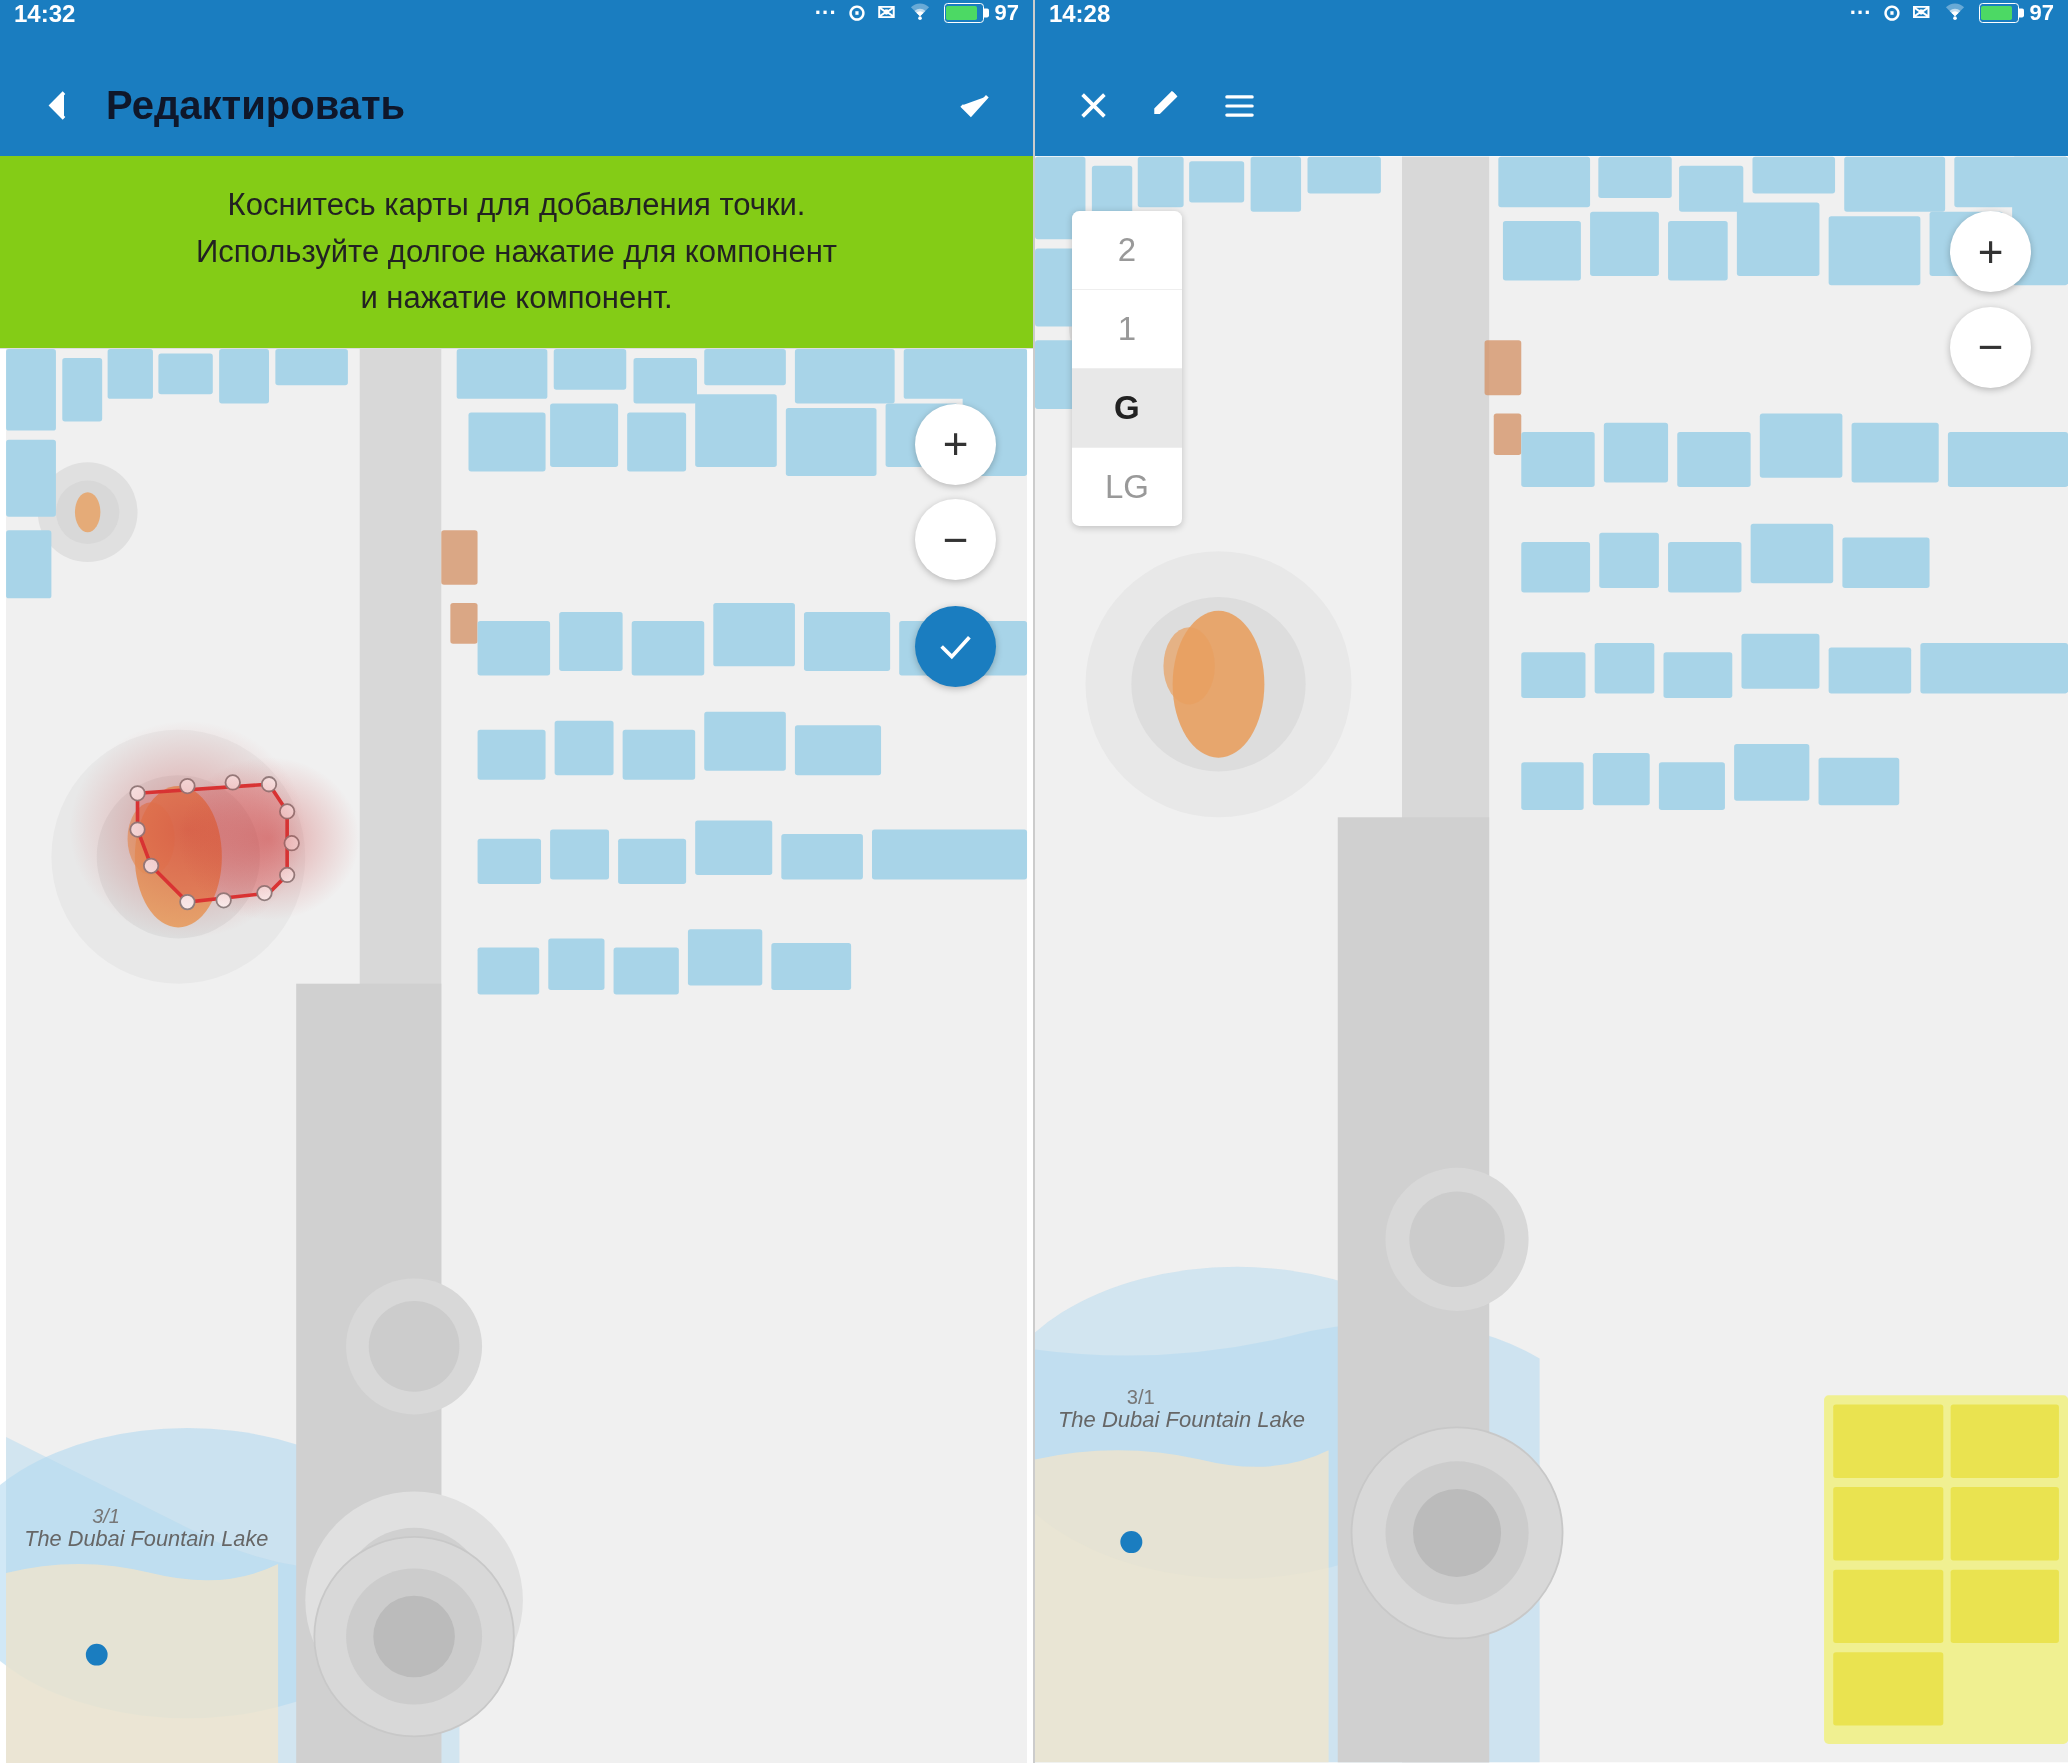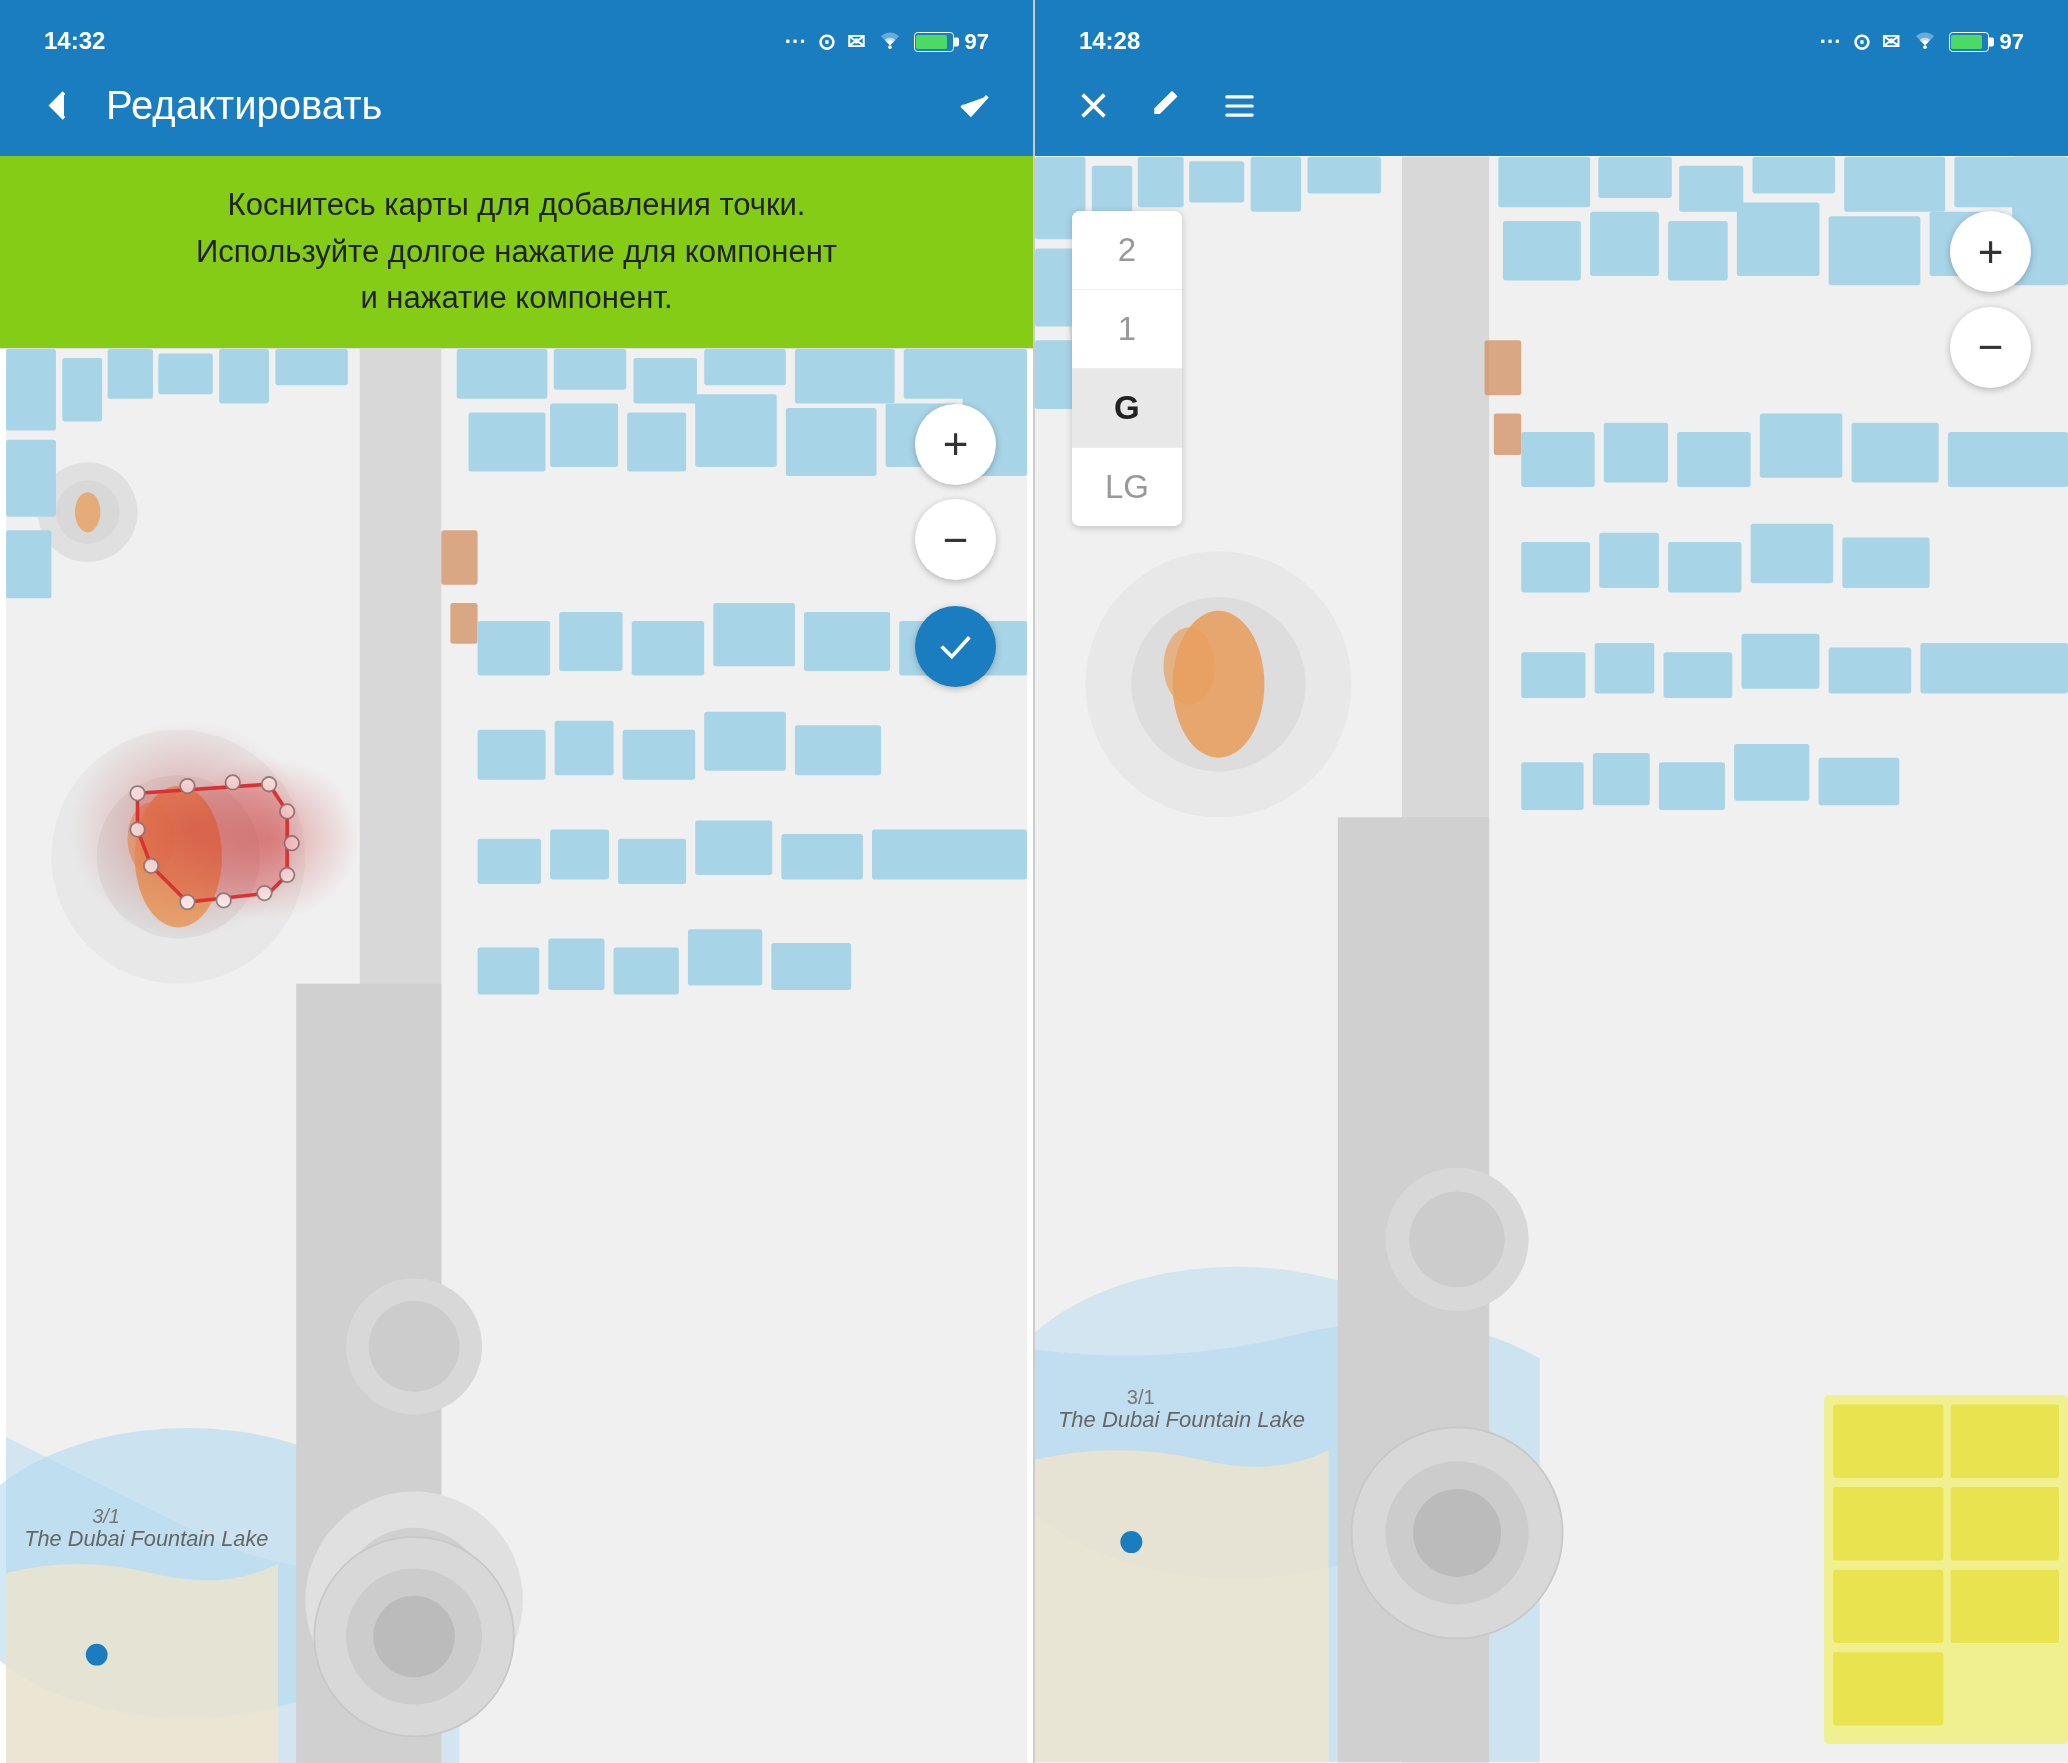--- a/index.html
+++ b/index.html
@@ -22,23 +22,23 @@
       flex-direction: column;
       overflow: hidden;
       background: #fff;
     }
 
     
     .status-bar {
       height: 55px;
       background: #1a7dc0;
       display: flex;
-      align-items: flex-end;
+      align-items: flex-start;
       justify-content: space-between;
-      padding: 0 44px;
+      padding: 0 14px;
       color: #fff;
       font-size: 24px;
       font-weight: 600;
       flex-shrink: 0;
     }
     .status-bar-right {
       display: flex;
       align-items: center;
       gap: 11px;
       font-size: 22px;
@@ -77,22 +77,22 @@
       background: #1a7dc0;
       display: flex;
       align-items: center;
       padding: 0 33px;
       color: #fff;
       flex-shrink: 0;
       gap: 22px;
     }
     .header-title {
       font-size: 40px;
-      font-weight: 400;
-      color: #ffffff;
+      font-weight: 700;
+      color: #0f172a;
       flex: 1;
     }
     .header-icon-btn {
       width: 51px;
       height: 51px;
       display: flex;
       align-items: center;
       justify-content: center;
       cursor: pointer;
     }

